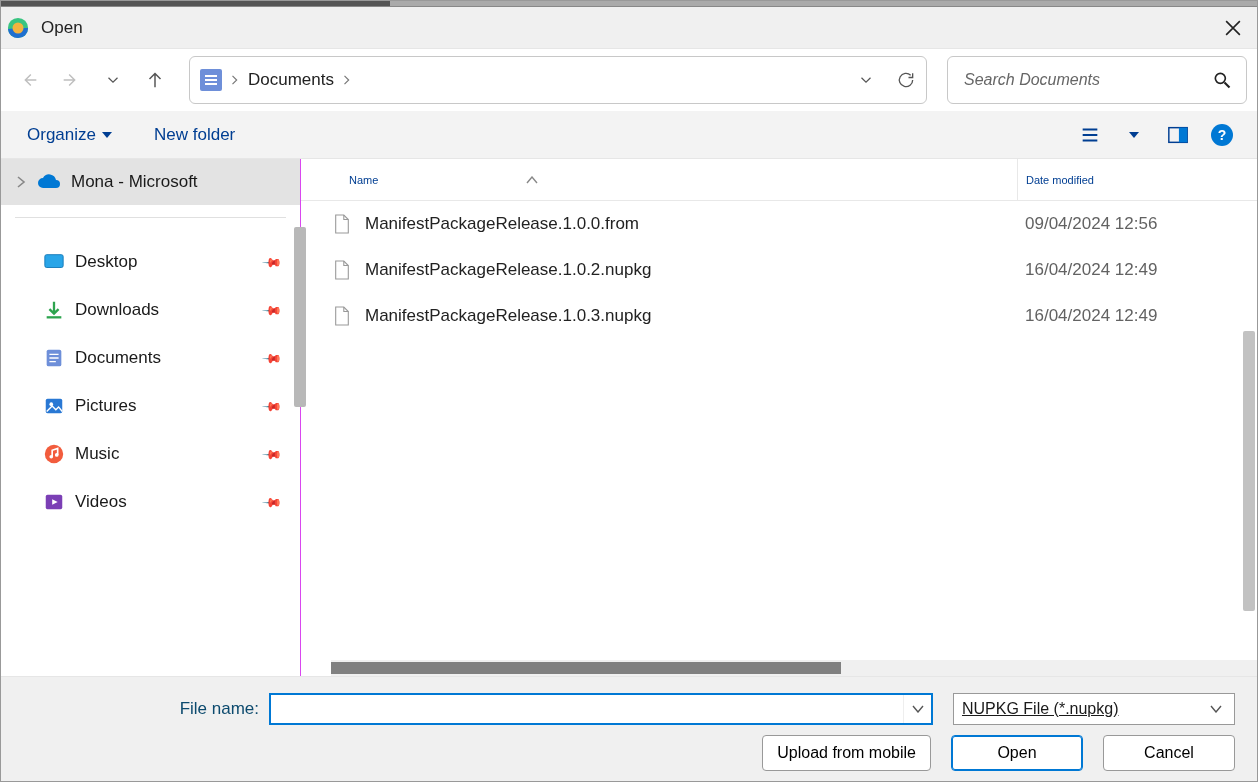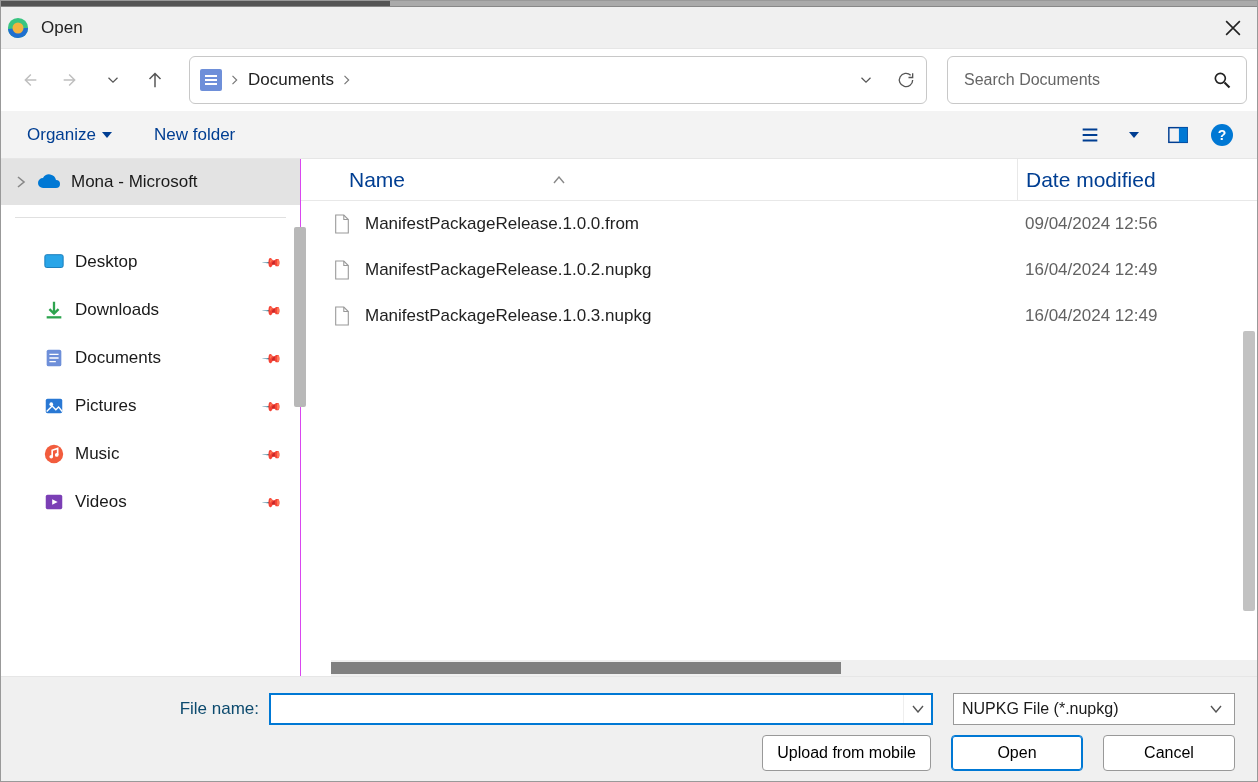--- a/index.html
+++ b/index.html
@@ -21,62 +21,62 @@
   .nav-btn { width: 36px; height: 36px; display: flex; align-items: center; justify-content: center; color: #555; border-radius: 4px; }
   .nav-btn.disabled { color: #bfbfbf; }
   .address-bar { flex: 1; height: 48px; border: 1px solid #c8c8c8; border-radius: 6px; display: flex; align-items: center; padding-left: 10px; margin-left: 10px; }
   .address-bar .doc-icon { width: 22px; height: 22px; background: #6e8fd9; border-radius: 2px; display:flex; align-items:center; justify-content:center; }
   .address-bar .doc-icon::before { content:""; width:12px; height:2px; background:#fff; box-shadow:0 4px 0 #fff, 0 -4px 0 #fff; }
   .address-bar .crumb-sep { color: #777; margin: 0 8px; font-size: 13px; }
   .address-bar .crumb-text { font-size: 17px; color: #222; }
   .address-bar .spacer { flex:1; }
   .address-bar .dd, .address-bar .refresh { width: 40px; height: 40px; display:flex; align-items:center; justify-content:center; color:#555; }
   .search-box { width: 300px; height: 48px; border: 1px solid #c8c8c8; border-radius: 6px; display: flex; align-items: center; padding: 0 14px; margin-left: 14px; }
-  .search-box input { border: none; outline: none; font-size: 16px; flex:1; color:#0369a1; background:transparent; }
+  .search-box input { border: none; outline: none; font-size: 16px; flex:1; color:#0369a1; background:transparent;font-style:italic; }
   .search-box input::placeholder { color:#666; }
 
   
   .toolbar { height: 48px; background: #f3f3f3; display:flex; align-items:center; padding: 0 18px; flex-shrink:0; border-bottom:1px solid #e6e6e6; }
   .toolbar .tb-item { color: #003e92; font-size: 17px; display:flex; align-items:center; gap:6px; margin-right: 34px; cursor:pointer;margin-left:8px; }
   .toolbar .spacer { flex:1; }
   .toolbar .tb-btn { width: 34px; height: 34px; display:flex; align-items:center; justify-content:center; margin-left:10px; cursor:pointer; }
   .help-circle { width:22px; height:22px; border-radius:50%; background:#0078d4; color:#fff; font-weight:bold; display:flex; align-items:center; justify-content:center; font-size:14px; }
 
   
   .body-area { flex:1; display:flex; min-height:0; }
   .sidebar { width: 300px; background:#fff; border-right:1px solid #d946ef; display:flex; flex-direction:column; flex-shrink:0; position:relative; }
   .sidebar .top-row { height: 46px; background:#e3e3e3; display:flex; align-items:center; padding-left: 14px; gap:10px; font-size:17px; cursor:pointer; }
   .sidebar .divider { height:1px; background:#e0e0e0; margin: 12px 14px 20px 14px; }
   .sidebar .sb-item { height: 48px; display:flex; align-items:center; padding-left: 42px; font-size:17px; cursor:pointer; position:relative; }
   .sidebar .sb-icon { width:22px; height:22px; margin-right:10px; display:flex; align-items:center; justify-content:center; flex-shrink:0; }
   .sidebar .pin { position:absolute; right: 20px; color:#9a9a9a; font-size:13px; transform: rotate(45deg);}
   .sb-scroll-thumb { position:absolute; top:68px; right:-6px; width:12px; height:180px; background:#b8b8b8; border-radius:2px; }
 
   .list-area { flex:1; display:flex; flex-direction:column; position:relative; min-width:0; }
-  .list-header { height:42px; display:flex; align-items:center; border-bottom:1px solid #e8e8e8; font-size:21px; color:#003e92; padding-left: 48px; }
+  .list-header { height:42px; display:flex; align-items:center; border-bottom:1px solid #e8e8e8; font-size:11px; color:#003e92; padding-left: 48px; }
   .list-header .col-name { flex:1; display:flex; align-items:center; gap:8px; }
   .list-header .sort { position:relative; left:140px; color:#888; font-size:12px; }
   .list-header .col-date { width:240px; padding-left:8px; border-left:1px solid #e8e8e8; height:100%; display:flex; align-items:center; }
   .list-rows { flex:1; overflow:hidden; position:relative; }
   .list-row { display:flex; align-items:center; height:46px; padding-left:32px; font-size:17px; cursor:pointer; }
   .list-row .file-icon { width:22px; height:22px; margin-right:10px; flex-shrink:0; }
   .list-row .fname { flex:1; color:#222; white-space:nowrap; overflow:hidden; text-overflow:ellipsis; }
   .list-row .fdate { width:240px; padding-left:8px; color:#626262; }
   .hscroll { position:absolute; bottom:0; left:30px; right:0; height:16px; background:#f0f0f0; }
   .hscroll .thumb { position:absolute; left:0; top:2px; height:12px; width:510px; background:#808080; }
   .vscroll { position:absolute; right:2px; top:172px; width:12px; height:280px; background:#c2c2c2; border-radius:2px; }
 
   
   .footer { background:#f0f0f0; padding: 16px 22px 10px 22px; flex-shrink:0; border-top:1px solid #e6e6e6; }
   .footer-row1 { display:flex; align-items:center; margin-bottom:10px; }
   .footer-label { width: 246px; text-align:right; font-size:17px; color:#0c4a6e; padding-right:10px; }
   .filename-combo { flex:1; height:32px; border:2px solid #0078d4; background:#fff; display:flex; align-items:center; }
   .filename-combo input { flex:1; border:none; outline:none; height:100%; padding: 0 6px; font-size:15px; background:transparent; }
   .filename-combo .dd-btn { width:28px; text-align:center; color:#555; border-left:1px solid #eee; height:100%; display:flex; align-items:center; justify-content:center; cursor:pointer;}
-  .filetype-combo { width:282px; height:32px; border:1px solid #999; margin-left:20px; display:flex; align-items:center; padding-left:8px; font-size:16px; background:#fff; }
+  .filetype-combo { width:282px; height:32px; border:1px solid #999; margin-left:20px; display:flex; align-items:center; padding-left:8px; font-size:16px; background:#fff;text-decoration:underline; }
   .filetype-combo .spacer { flex:1; }
   .filetype-combo .dd-btn { width:24px; text-align:center; color:#555; cursor:pointer;}
   .footer-row2 { display:flex; justify-content:flex-end; gap:20px; align-items:center; }
   .btn { height:36px; border:1px solid #999; background:#fff; border-radius:4px; padding: 0 14px; font-size:16px; cursor:pointer; }
   .btn.primary { border:1px solid #0078d4; box-shadow: inset 0 0 0 1px #0078d4; }
 
   
   svg { display:block; }
 </style>
 </head>

